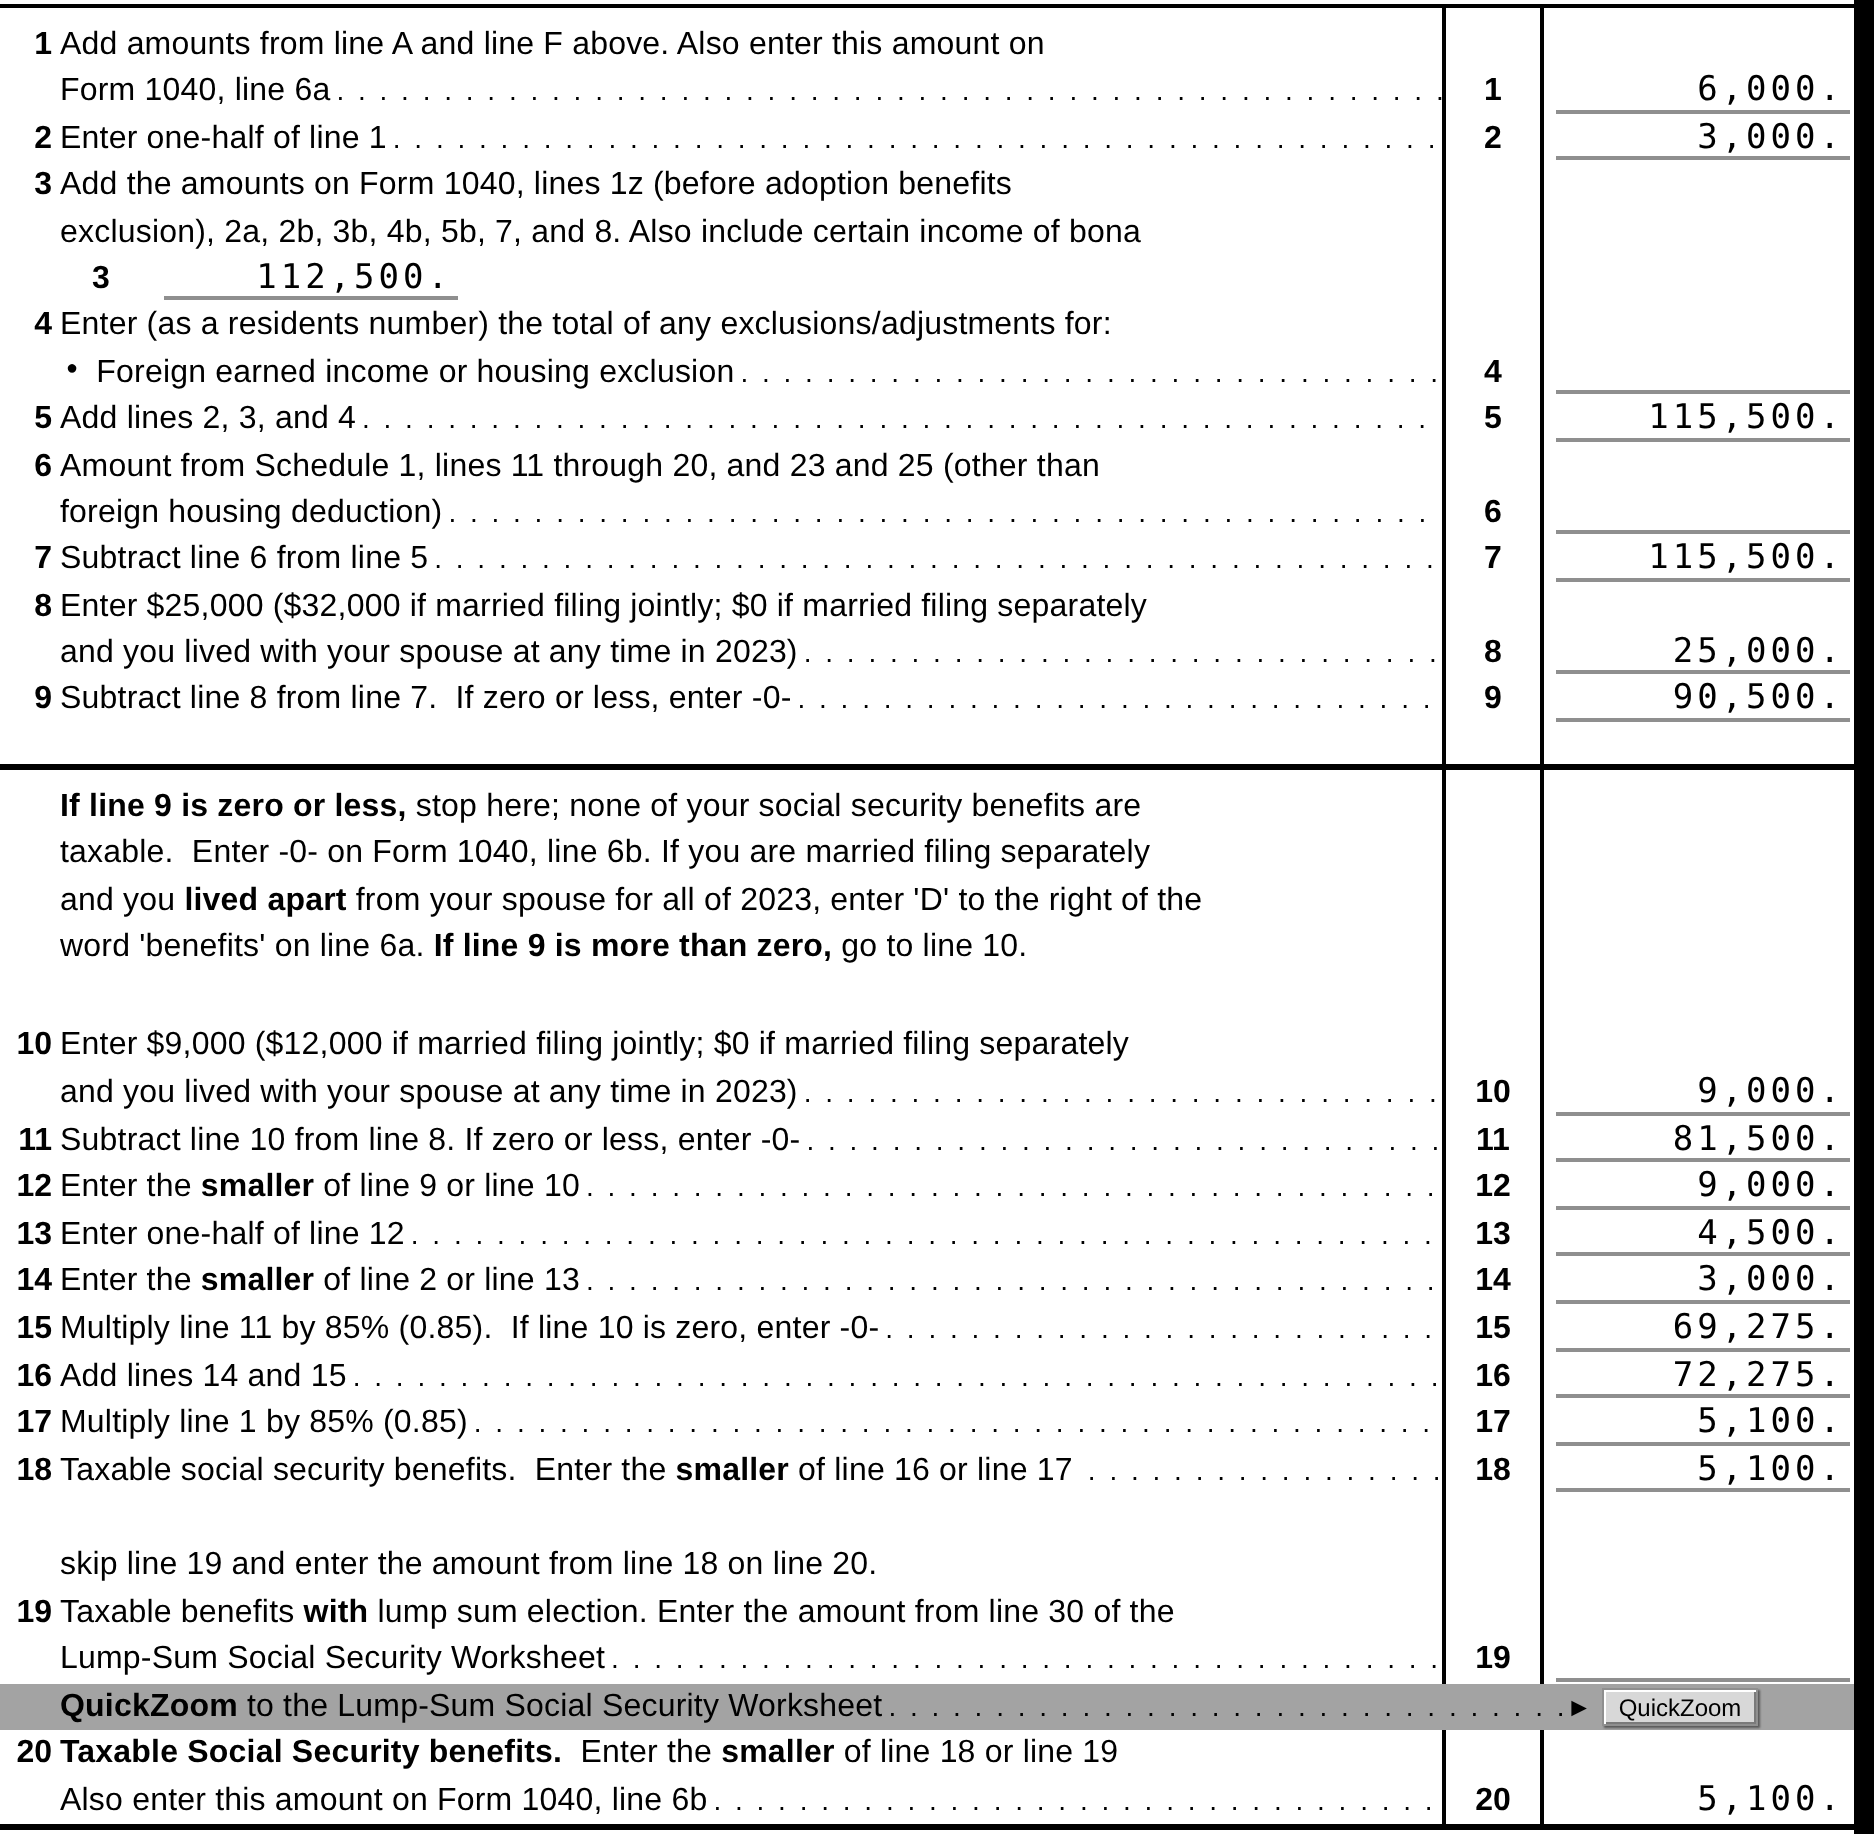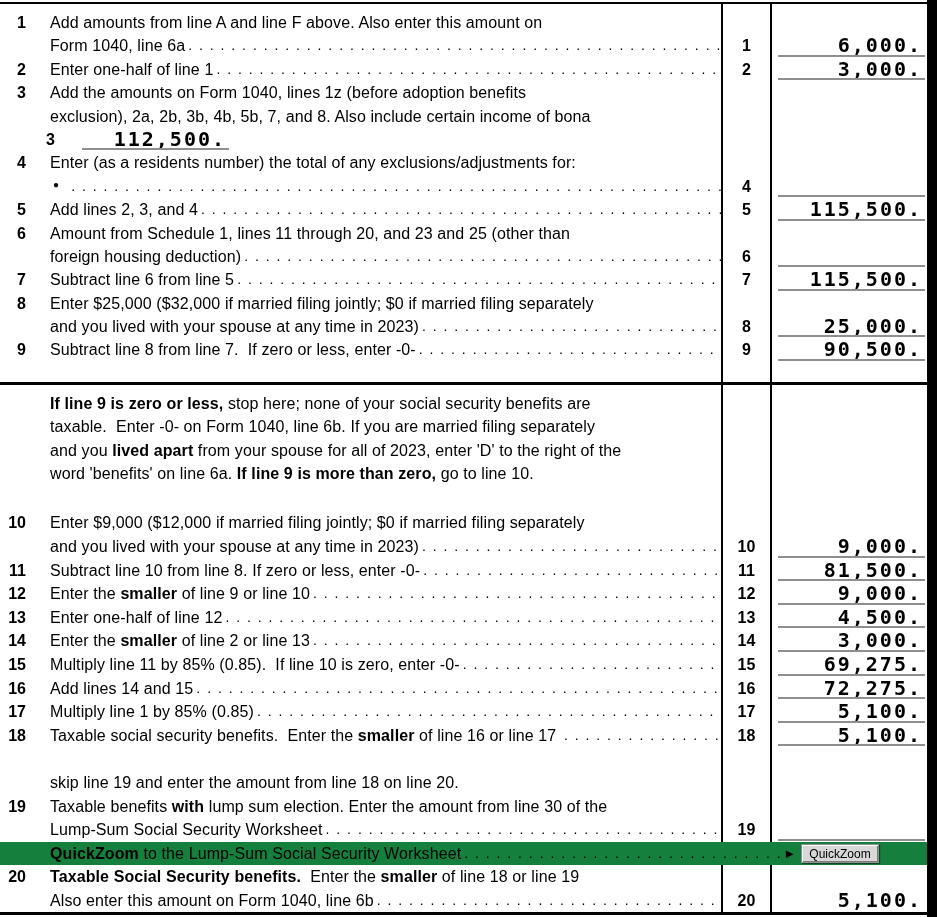--- a/index.html
+++ b/index.html
@@ -12,33 +12,33 @@
   .v1{left:721px;}
   .v2{left:770px;}
   .content{position:relative;width:927px;}
   .sec{display:block;}
   .sec-top{padding-top:7px;}
   .sec-note{padding-top:7px;}
   .row{display:flex;align-items:center;}
   .sec-top .row,.sec-note .row{height:23.4px;line-height:23.4px;}
   .sec-bot .row{height:23.6px;line-height:23.6px;}
   .gut{width:26px;flex:none;text-align:right;font-weight:bold;font-size:16px;}
-  .desc{flex:1 1 auto;margin-left:24px;display:flex;align-items:center;overflow:hidden;font-size:16px;white-space:pre;letter-spacing:0.1px;}
+  .desc{flex:1 1 auto;margin-left:4px;display:flex;align-items:center;overflow:hidden;font-size:16px;white-space:pre;letter-spacing:0.1px;}
   .seg{white-space:pre;}
   .seg.b{font-weight:bold;}
   .bullet{font-size:10px;margin:0 9px 0 3px;position:relative;top:-2px;}
   .leader{flex:1 1 auto;overflow:hidden;white-space:pre;font-size:14px;letter-spacing:1.5px;padding-left:3px;}
   .ncol{width:49px;flex:none;text-align:center;font-weight:bold;font-size:16px;}
   .acol{width:156px;flex:none;position:relative;text-align:right;padding-right:5px;box-sizing:border-box;height:100%;}
-  .amt{font-family:"DejaVu Sans Mono",monospace;font-weight:bold;font-size:20px;letter-spacing:2px;}
+  .amt{font-family:"DejaVu Sans Mono",monospace;font-weight:normal;font-size:17px;letter-spacing:2px;}
   .ufield{position:absolute;left:7px;right:2px;bottom:1px;height:2px;background:#8f8f8f;}
   .spacer1{height:20px;}
   .divider{height:3px;background:#000;}
   .gap{height:26px;}
-  .qz{background:#15803d;position:relative;}
+  .qz{background:#a3a3a3;position:relative;}
   .qz-arrow{flex:none;font-size:13px;margin:0 5px 0 2px;line-height:1;}
   .qz-btn{
     flex:none;width:78px;height:19px;margin-right:48px;padding:0;
     background:#d8d8d8;border:1px solid #8f8f8f;
     box-shadow:inset 1px 1px 0 #ffffff,inset -1px -1px 0 #7a7a7a,1px 1px 1px rgba(0,0,0,0.45);
     font-family:"Liberation Sans",sans-serif;font-size:12px;line-height:16px;color:#000;cursor:pointer;
   }
   .botline{position:absolute;left:0;right:0;bottom:2px;height:3px;background:#000;}
   .rstrip{position:absolute;right:0;top:0;width:10px;height:100%;background:#000;}
 </style>
@@ -87,21 +87,21 @@
           <div class="acol"><span class="amt">112,500.</span><div class="ufield"></div></div>
         </div>
         <div class="row">
           <div class="gut">4</div>
           <div class="desc"><span class="seg">Enter (as a residents number) the total of any exclusions/adjustments for:</span></div>
           <div class="ncol"></div>
           <div class="acol"></div>
         </div>
         <div class="row">
           <div class="gut"></div>
-          <div class="desc"><span class="bullet">●</span><span class="leader">. . . . . . . . . . . . . . . . . . . . . . . . . . . . . . . . . . . . . . . . . . . . . . . . . . . . . . . . . . . . . . . . . . . . . . . . . . . . . . . . . . . . . . . . . . </span></div>
+          <div class="desc"><span class="bullet">●</span><span class="seg">Foreign earned income or housing exclusion</span><span class="leader">. . . . . . . . . . . . . . . . . . . . . . . . . . . . . . . . . . . . . . . . . . . . . . . . . . . . . . . . . . . . . . . . . . . . . . . . . . . . . . . . . . . . . . . . . . </span></div>
           <div class="ncol">4</div>
           <div class="acol">
             <div class="ufield"></div>
           </div>
         </div>
         <div class="row">
           <div class="gut">5</div>
           <div class="desc"><span class="seg">Add lines 2, 3, and 4</span><span class="leader">. . . . . . . . . . . . . . . . . . . . . . . . . . . . . . . . . . . . . . . . . . . . . . . . . . . . . . . . . . . . . . . . . . . . . . . . . . . . . . . . . . . . . . . . . . </span></div>
           <div class="ncol">5</div>
           <div class="acol"><span class="amt">115,500.</span><div class="ufield"></div></div>

